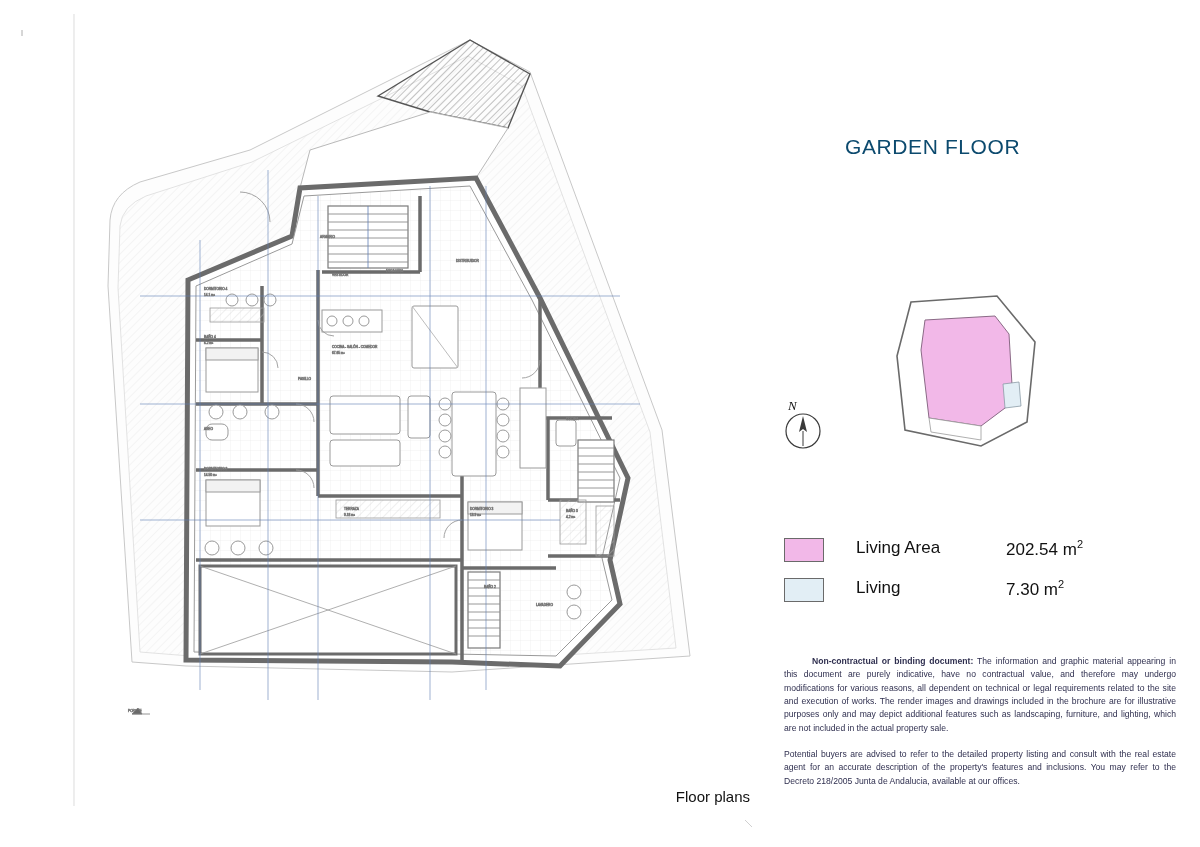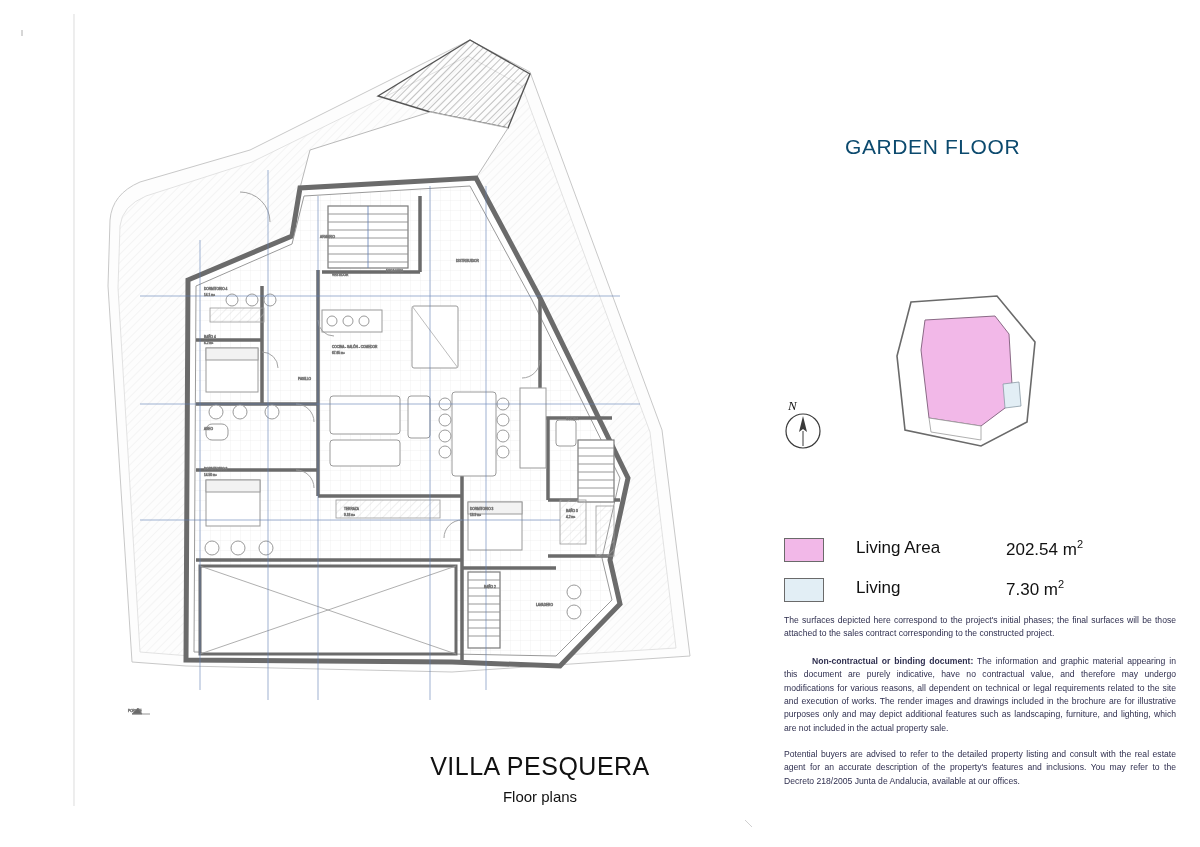--- a/index.html
+++ b/index.html
@@ -43,21 +43,21 @@
     font-size: 25px;
     letter-spacing: 0.5px;
     color: #111;
     font-family: "Liberation Sans", sans-serif;
   }
   .plan-subtitle {
     position: absolute;
     left: 330px;
     top: 788px;
     width: 420px;
-    text-align: center;
+    text-align: right;
     font-size: 15px;
     color: #111;
   }
 
   
   .right-col {
     position: absolute;
     left: 760px;
     top: 0;
     width: 440px;
@@ -360,21 +360,20 @@
         <text x="456" y="262">DISTRIBUIDOR</text>
         <text x="128" y="712">PORCHE</text>
       </g>
 
       <g stroke="#7a7a7a" stroke-width="0.8" fill="none">
         <path d="M132 714 l6 -6 l4 6 z" fill="#6a6a6a"></path>
         <line x1="132" y1="714" x2="150" y2="714"></line>
       </g>
     </svg>
 
-    <div class="plan-title">VILLA PESQUERA</div>
     <div class="plan-subtitle">Floor plans</div>
   </div>
 
   <div class="right-col">
 
     <div class="floor-heading">GARDEN FLOOR</div>
 
     <svg class="key-plan" width="165" height="170" viewBox="0 0 165 170">
       <path d="M26 12 L112 6 L150 52 L142 132 L96 156 L20 140 L12 66 Z" fill="#ffffff" stroke="#6a6a6a" stroke-width="1.6"></path>
       <path d="M40 30 L110 26 L124 44 L128 112 L96 136 L44 128 L36 60 Z" fill="#f2b8e8" stroke="#8a6a86" stroke-width="1"></path>
@@ -396,20 +395,19 @@
         <span class="legend-label">Living Area</span>
         <span class="legend-value"><span>202.54 m</span><sup>2</sup></span>
       </div>
       <div class="legend-row">
         <span class="legend-swatch" style="background:#e2eef5"></span>
         <span class="legend-label">Living</span>
         <span class="legend-value"><span>7.30 m</span><sup>2</sup></span>
       </div>
     </div>
 
-    <div class="note-block note-1">The surfaces depicted here correspond to the project's initial phases; the final surfaces will be those attached to the sales contract corresponding to the constructed project.</div>
 
     <div class="note-block note-2"><span class="note-strong">Non-contractual or binding document:</span><span> The information and graphic material appearing in this document are purely indicative, have no contractual value, and therefore may undergo modifications for various reasons, all dependent on technical or legal requirements related to the site and execution of works. The render images and drawings included in the brochure are for illustrative purposes only and may depict additional features such as landscaping, furniture, and lighting, which are not included in the actual property sale.</span></div>
 
     <div class="note-block note-3">Potential buyers are advised to refer to the detailed property listing and consult with the real estate agent for an accurate description of the property's features and inclusions. You may refer to the Decreto 218/2005 Junta de Andalucia, available at our offices.</div>
 
   </div>
 </div>
 
 </body></html>

